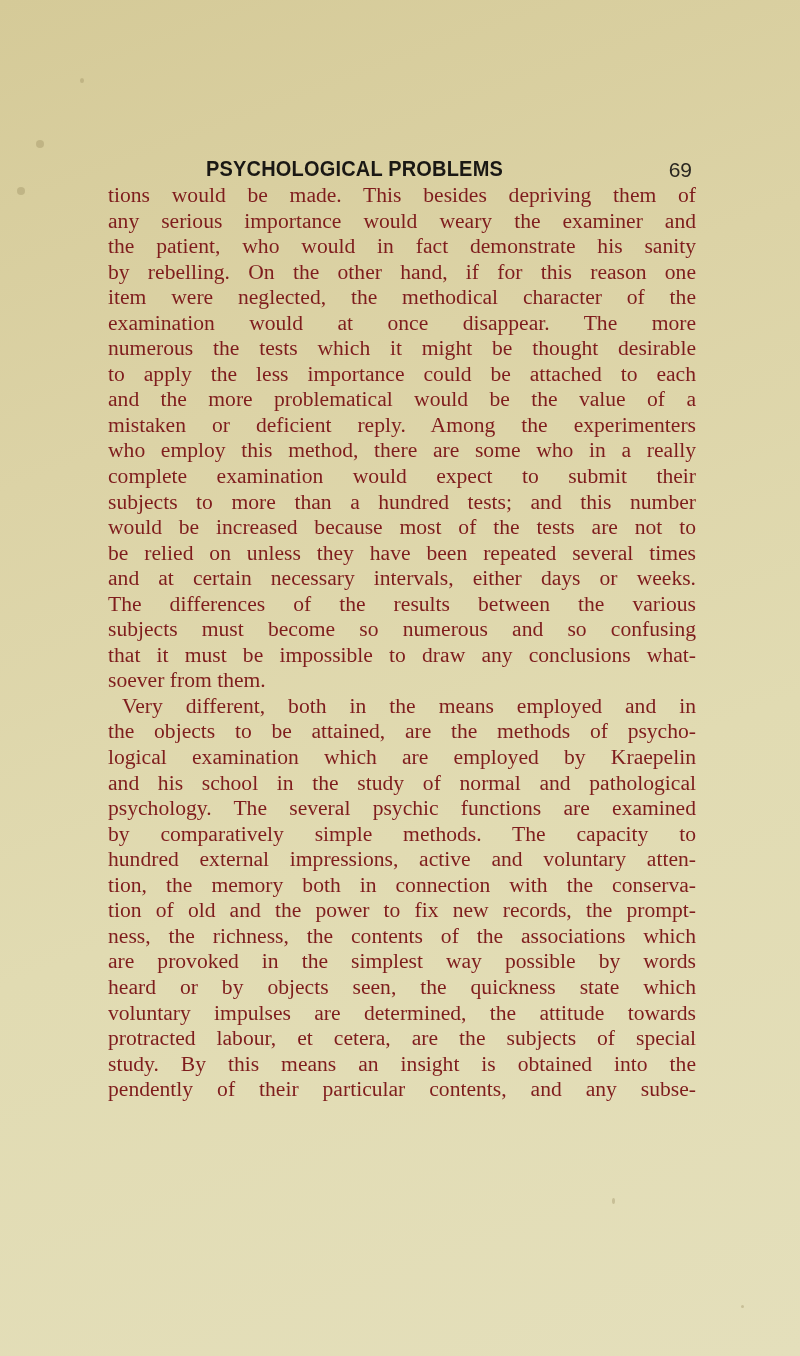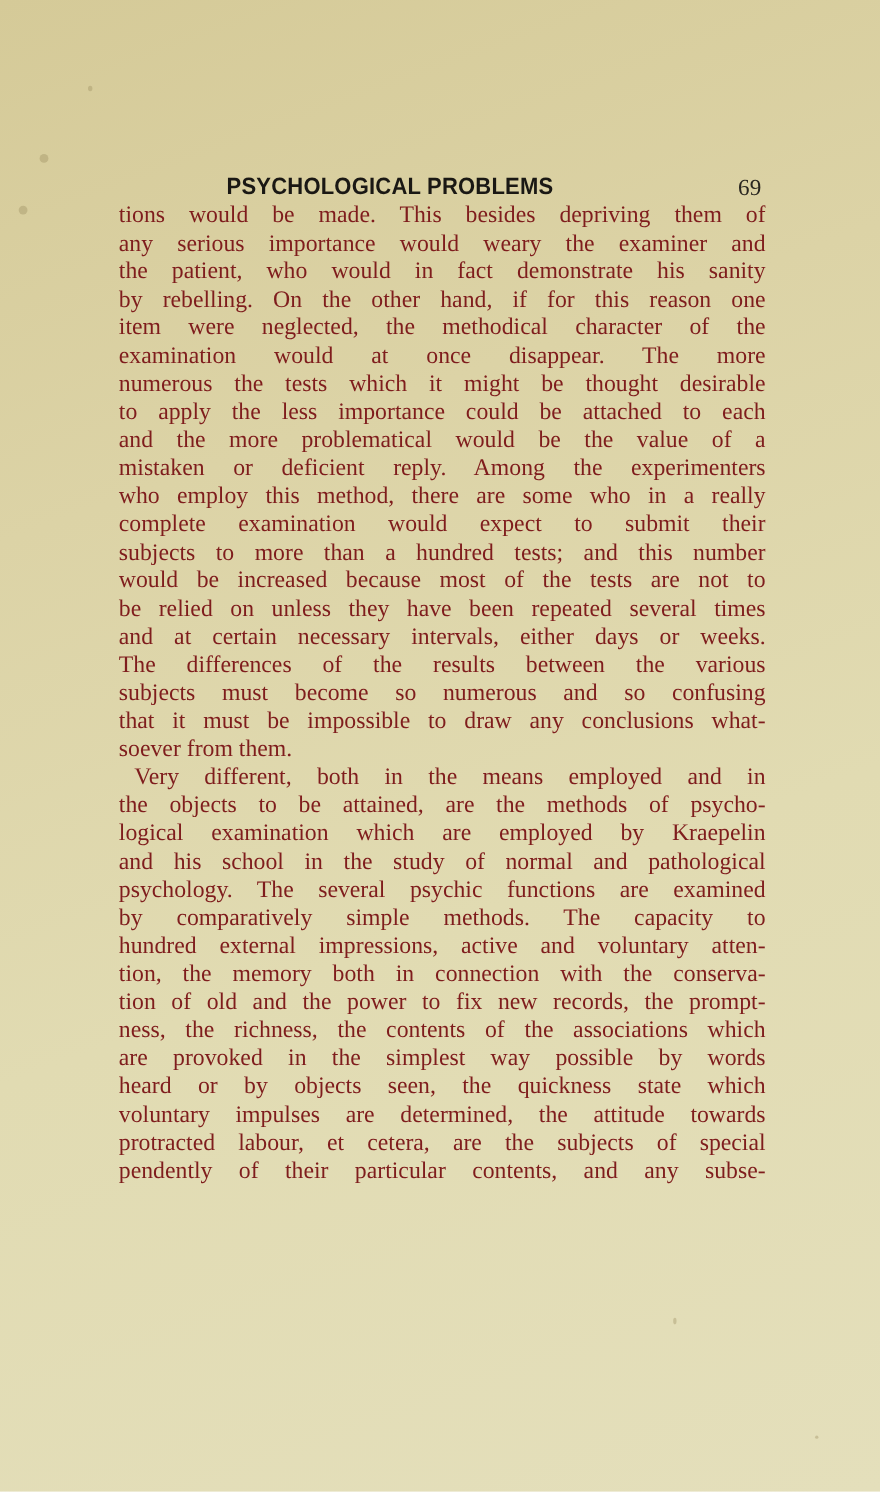--- a/index.html
+++ b/index.html
@@ -36,21 +36,21 @@
       letter-spacing: 0.2px;
       color: #1a1814;
       transform: scaleX(0.93);
       transform-origin: left top;
       white-space: nowrap;
     }
     .page-number {
       position: absolute;
       right: 2px;
       top: 1px;
-      font-family: Liberation Serif, serif;
+      font-family: Liberation Sans, sans-serif;
       font-size: 21px;
       color: #2a2720;
     }
     .body-text {
       position: absolute;
       top: 183px;
       left: 108px;
       width: 588px;
       font-family: "Liberation Serif", serif;
       font-size: 21.6px;
@@ -123,16 +123,17 @@
         <span class="line">psychology. The several psychic functions are examined</span>
         <span class="line">by comparatively simple methods. The capacity to</span>
         <span class="line">hundred external impressions, active and voluntary atten-</span>
         <span class="line">tion, the memory both in connection with the conserva-</span>
         <span class="line">tion of old and the power to fix new records, the prompt-</span>
         <span class="line">ness, the richness, the contents of the associations which</span>
         <span class="line">are provoked in the simplest way possible by words</span>
         <span class="line">heard or by objects seen, the quickness state which</span>
         <span class="line">voluntary impulses are determined, the attitude towards</span>
         <span class="line">protracted labour, et cetera, are the subjects of special</span>
+        <span class="line">study. By this means an insight is obtained into the</span>
         <span class="line">pendently of their particular contents, and any subse-</span>
       </div>
     </div>
 </div>
 
 </body></html>

